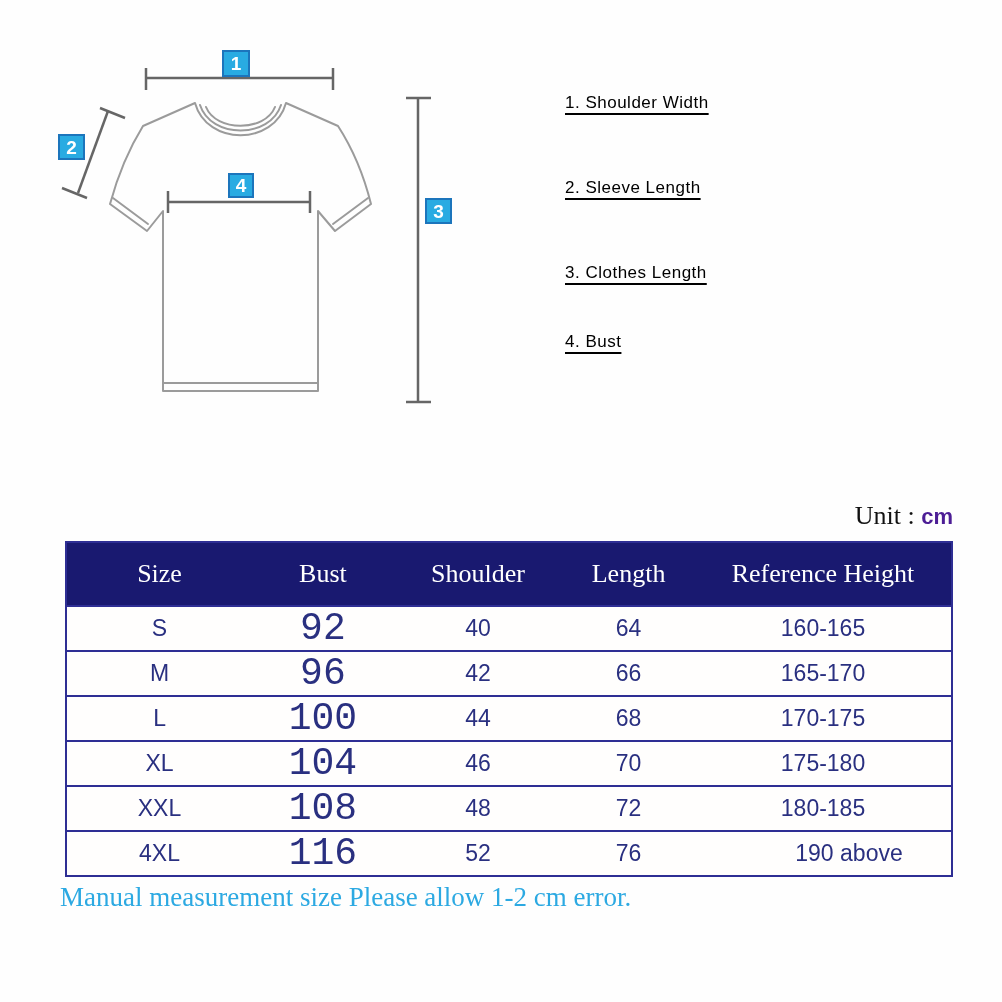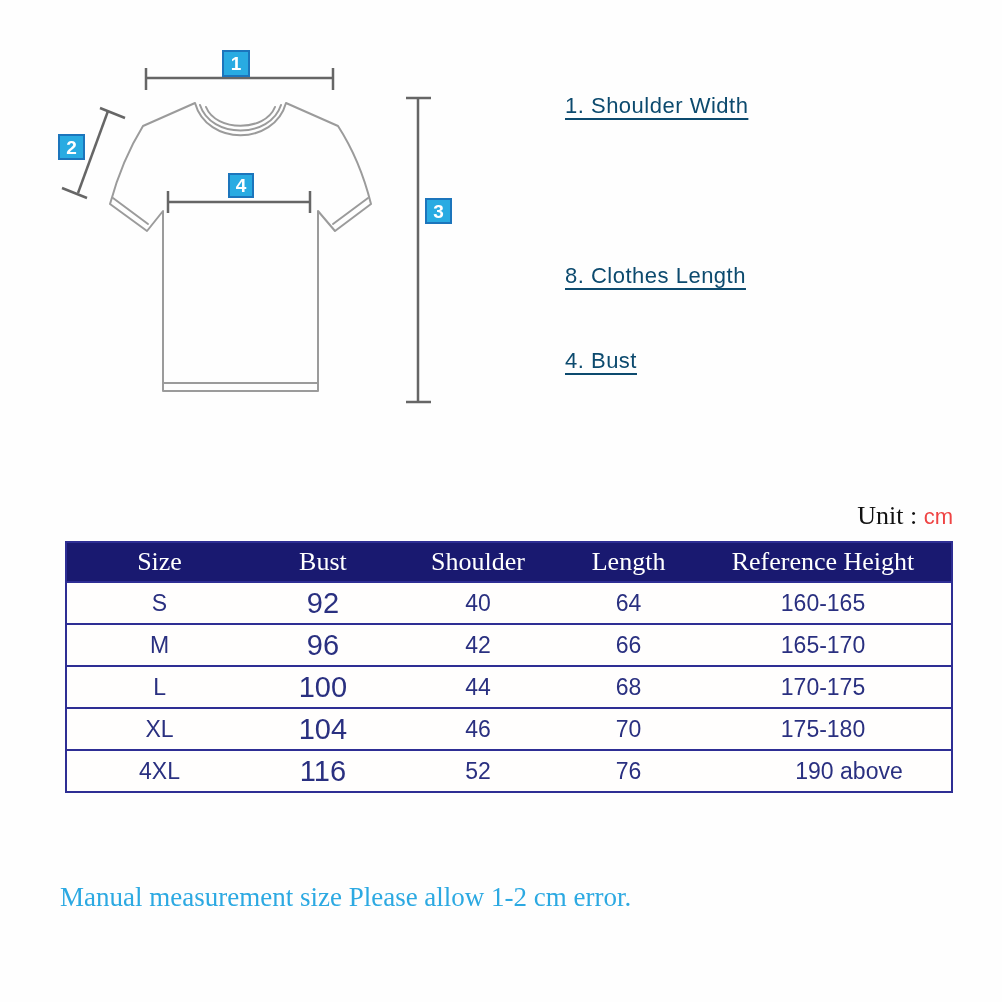--- a/index.html
+++ b/index.html
@@ -26,74 +26,74 @@
     line-height:1;
   }
   #badge-1 { left:222px; top:50px;  width:28px; height:27px; }
   #badge-2 { left:58px;  top:134px; width:27px; height:26px; }
   #badge-3 { left:425px; top:198px; width:27px; height:26px; }
   #badge-4 { left:228px; top:173px; width:26px; height:25px; }
 
   
   .legend-item {
     position:absolute; left:565px;
-    font-size:22px; color:#0c4a6e;
+    font-size:17px; color:#000000;
     text-decoration:underline;
     text-decoration-thickness:2px;
     text-underline-offset:5px;
     letter-spacing:0.5px;
     font-family:"Liberation Sans", sans-serif;
   }
   #legend-0 { top:93px; }
   #legend-1 { top:178px; }
   #legend-2 { top:263px; }
-  #legend-3 { top:348px; }
+  #legend-3 { top:332px; }
 
   
   .unit {
     position:absolute; right:49px; top:501px;
     font-family:"Liberation Serif", serif;
     font-size:26px; color:#111111;
     white-space:nowrap;
   }
   .unit .unit-value {
     font-family:"Liberation Sans", sans-serif;
-    font-size:22px; font-weight:normal; color:#ef4444;
+    font-size:22px; font-weight:bold; color:#4c1d95;
   }
 
   
   .size-table {
     position:absolute; left:65px; top:541px;
     width:888px;
     border-collapse:collapse;
     border:2px solid #2e2e94;
     table-layout:fixed;
   }
   .size-table thead th {
     background:#191970;
     color:#ffffff;
     font-family:"Liberation Serif", serif;
     font-weight:normal;
     font-size:26px;
     height:34px;
-    padding:4px;
+    padding:16px;
     text-align:center;
   }
   .size-table tbody td {
     height:42px;
     padding:0;
     text-align:center;
     vertical-align:middle;
     color:#2a3080;
     font-size:23px;
     font-family:"Liberation Sans", sans-serif;
     border-top:2px solid #2e2e94;
     background:#fffefd;
   }
-  .size-table tbody td.bust-cell { font-size:29px; }
+  .size-table tbody td.bust-cell { font-size:38px;font-family:Liberation Mono, monospace; }
   .size-table tbody td.shift-right { text-indent:52px;text-align:center; }
 
   
   .note {
     position:absolute; left:60px;
     font-family:"Liberation Serif", serif;
     font-size:27px;
     color:#2ca9e2;
     white-space:nowrap;
     text-align:center;
@@ -136,21 +136,22 @@
       <path d="M310,191 L310,213"></path>
     </g>
   </svg>
 
   <div class="badge" id="badge-1">1</div>
   <div class="badge" id="badge-2">2</div>
   <div class="badge" id="badge-3">3</div>
   <div class="badge" id="badge-4">4</div>
 
   <div class="legend-item" id="legend-0">1. Shoulder Width</div>
-  <div class="legend-item" id="legend-2">8. Clothes Length</div>
+  <div class="legend-item" id="legend-1">2. Sleeve Length</div>
+  <div class="legend-item" id="legend-2">3. Clothes Length</div>
   <div class="legend-item" id="legend-3">4. Bust</div>
 
   <div class="unit">
     <span>Unit</span>
     <span>:</span>
     <span class="unit-value">cm</span>
   </div>
 
   <table class="size-table">
     <colgroup>
@@ -192,20 +193,27 @@
         <td>170-175</td>
       </tr>
       <tr>
         <td>XL</td>
         <td class="bust-cell">104</td>
         <td>46</td>
         <td>70</td>
         <td>175-180</td>
       </tr>
       <tr>
+        <td>XXL</td>
+        <td class="bust-cell">108</td>
+        <td>48</td>
+        <td>72</td>
+        <td>180-185</td>
+      </tr>
+      <tr>
         <td>4XL</td>
         <td class="bust-cell">116</td>
         <td>52</td>
         <td>76</td>
         <td class="shift-right">190 above</td>
       </tr>
     </tbody>
   </table>
 
   <div class="note" id="note-0">Manual measurement size Please allow 1-2 cm error.</div>

